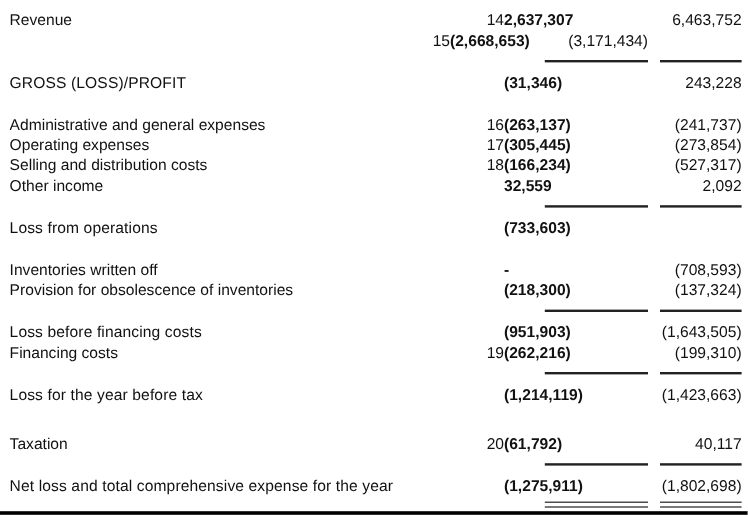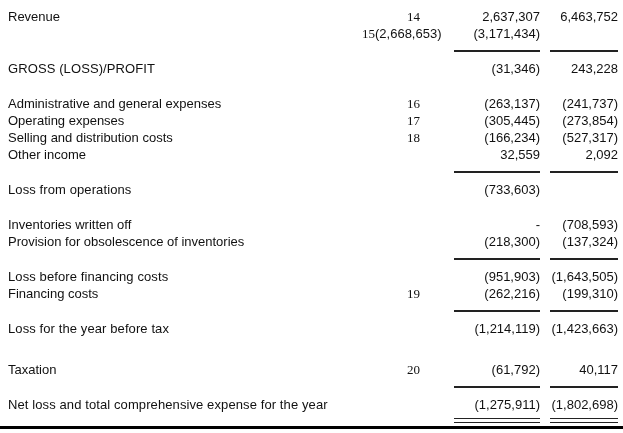--- a/index.html
+++ b/index.html
@@ -15,22 +15,22 @@
   .row{
     display:grid;
     grid-template-columns:1fr 45px 120px 78px;
     align-items:baseline;
     height:17px;
     font-size:13px;
     line-height:17px;
     white-space:nowrap;
   }
   .c-label{text-align:left;overflow:hidden;}
-  .c-note{text-align:right;font-weight:normal;font-family:Liberation Serif, serif;}
-  .c-v1{text-align:right;font-weight:normal;}
+  .c-note{text-align:right;font-weight:normal;}
+  .c-v1{font-weight:bold;}
   .c-v2{text-align:right;font-weight:normal;}
   .bold .c-label{font-weight:normal;letter-spacing:.1px;}
   .rule-row{height:18px;align-items:center;}
   .rule-row.double{height:14px;}
   .line{
     display:block;
     margin-left:auto;
     width:86px;height:0;
     border-top:2px solid var(--line,#222222);
   }

